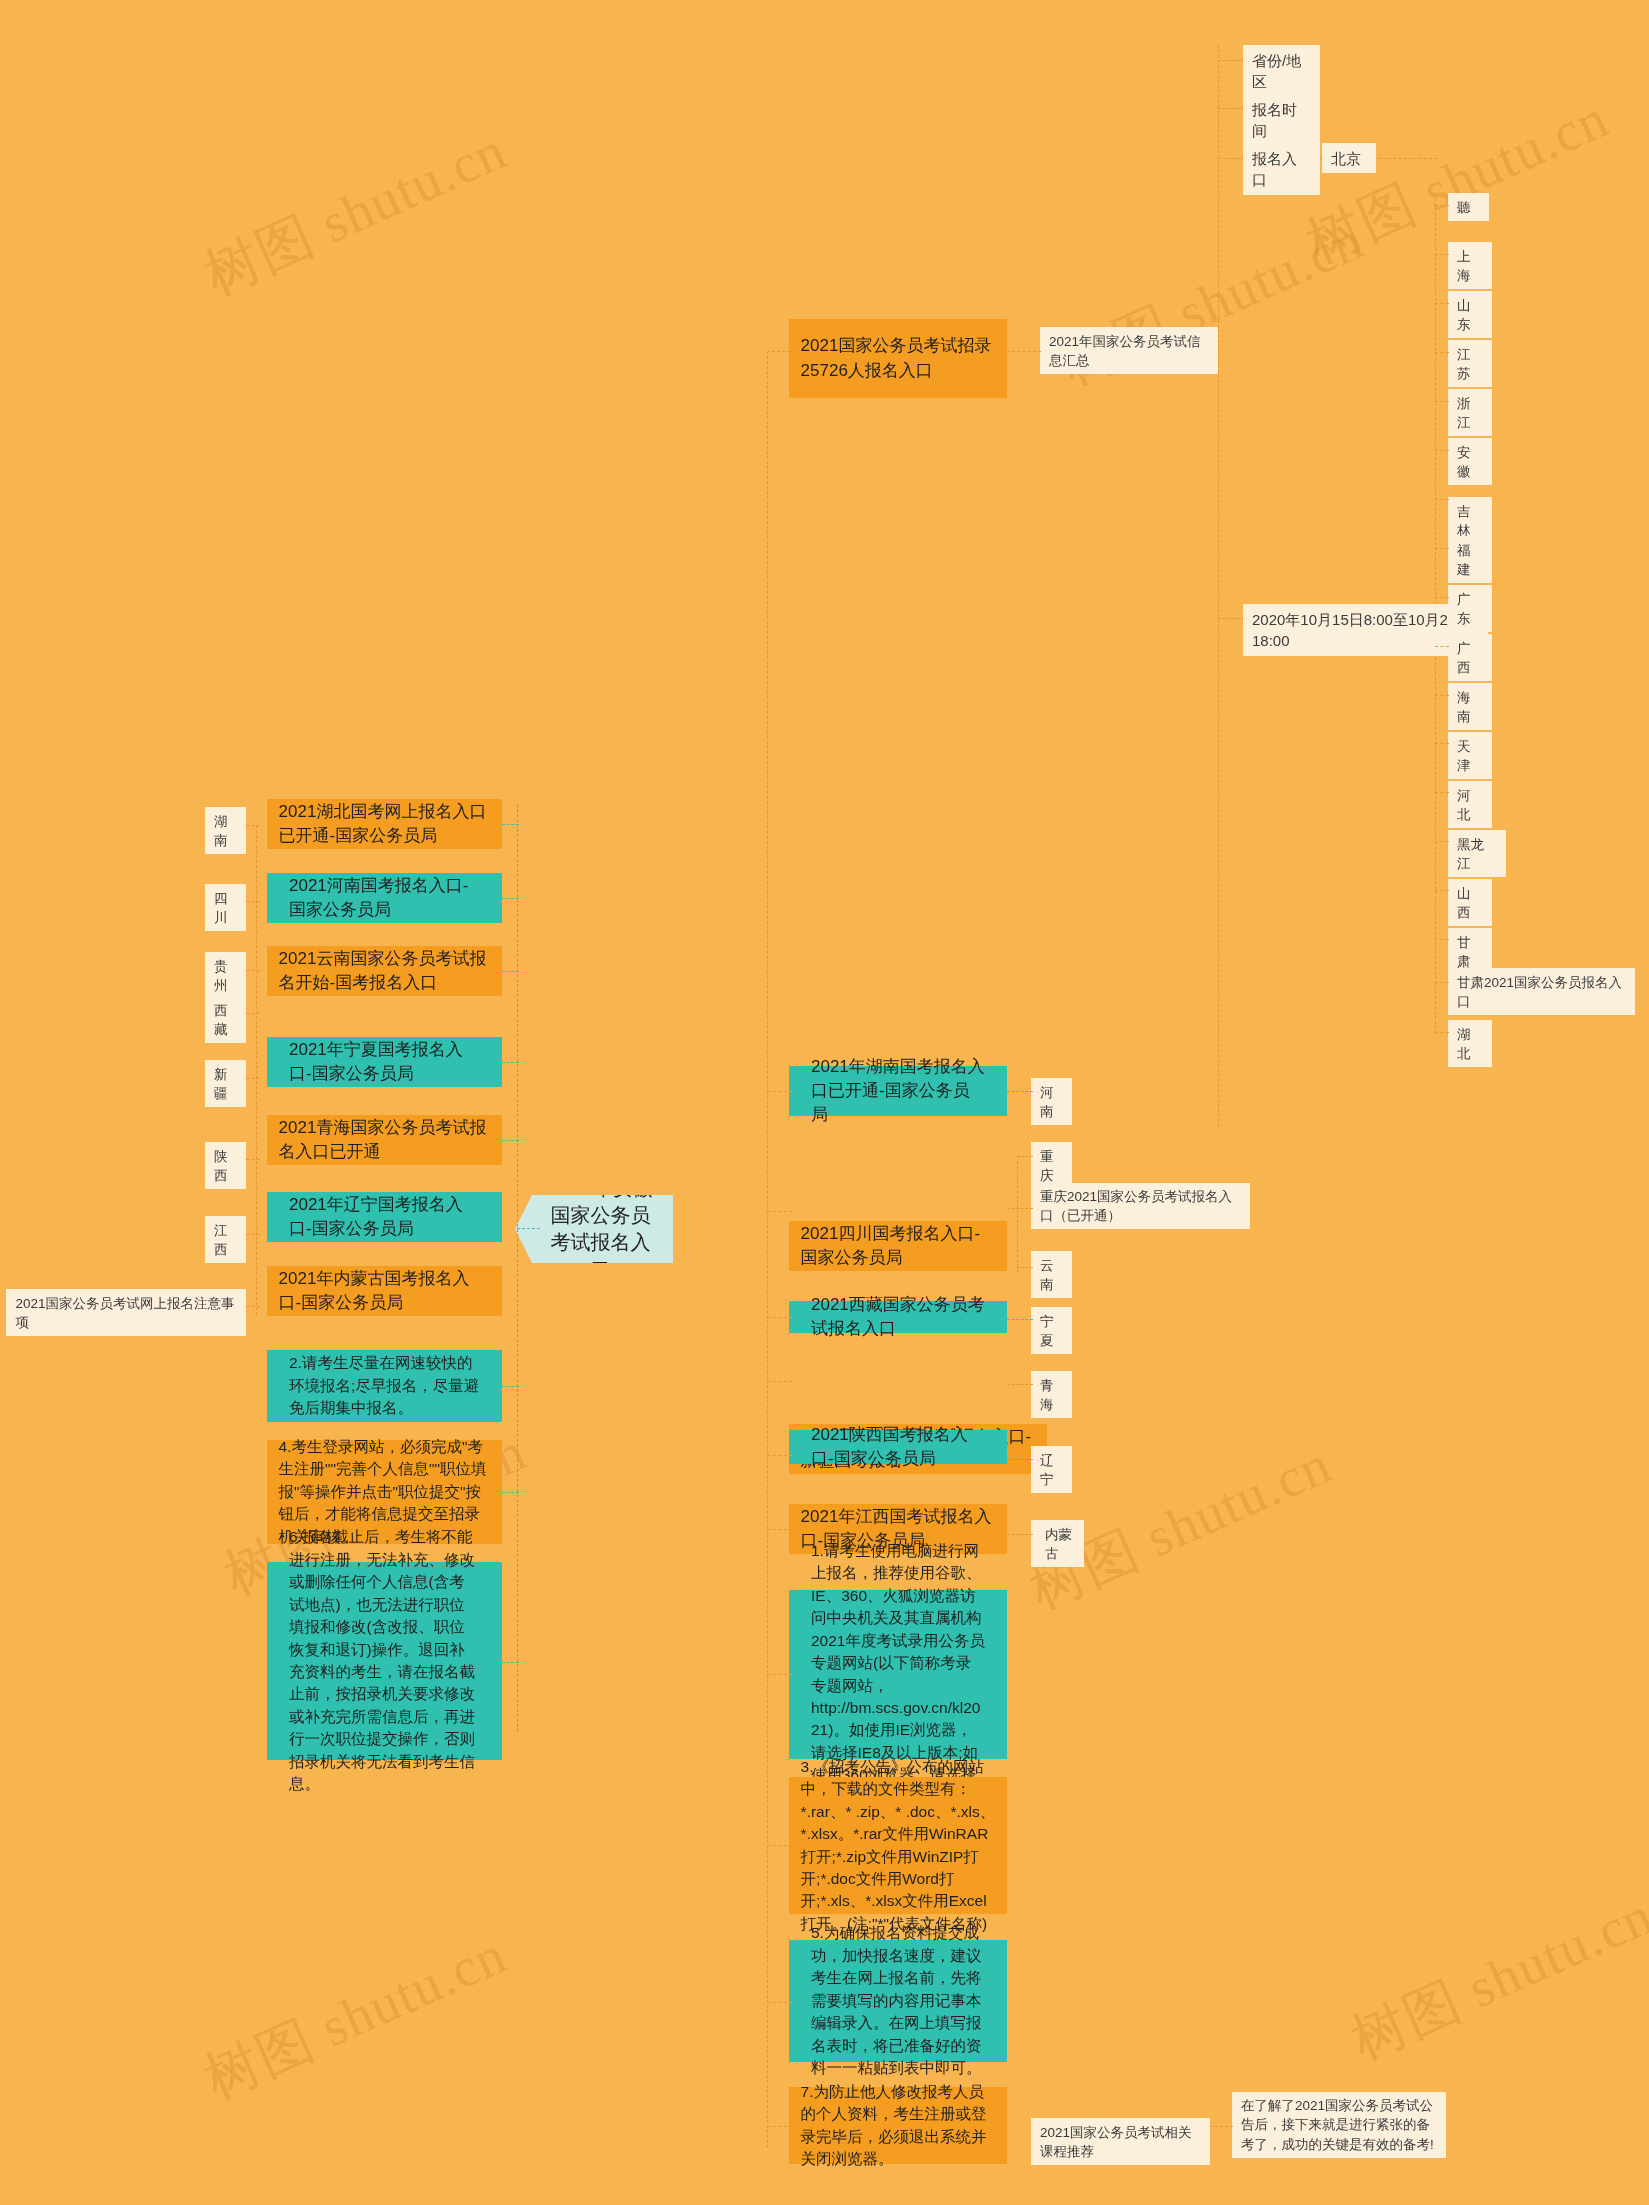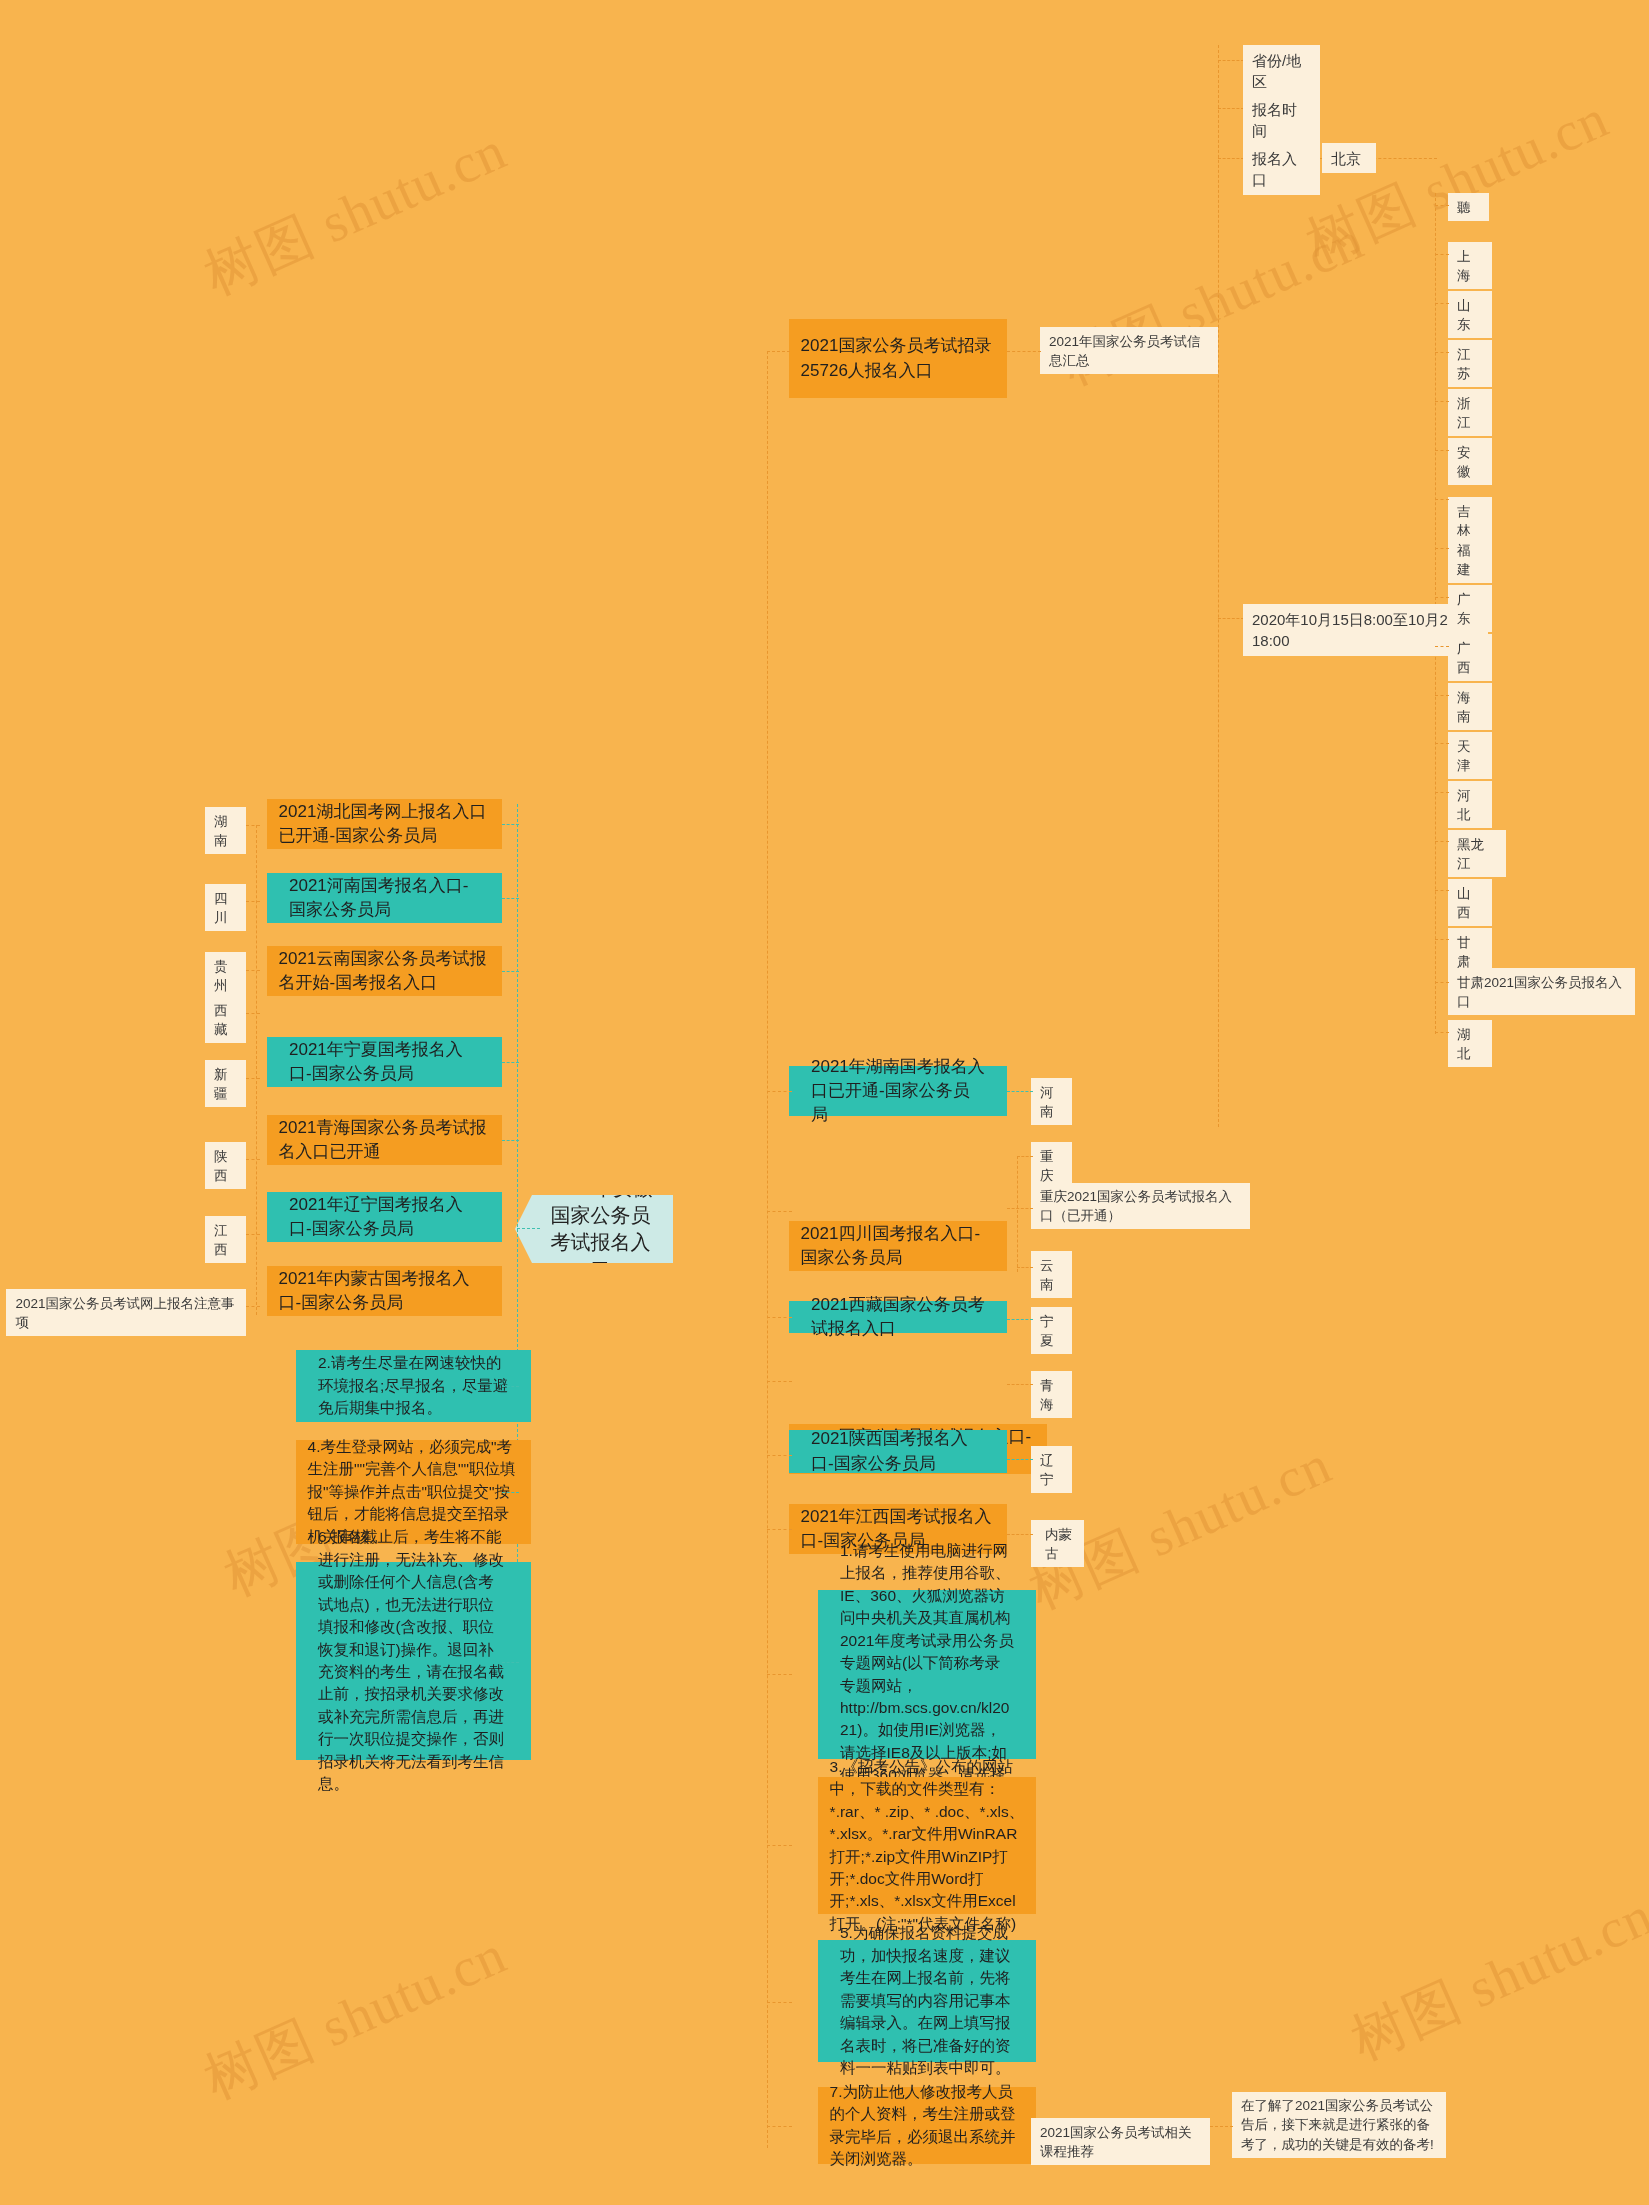--- a/index.html
+++ b/index.html
@@ -80,21 +80,21 @@
     color: #1f1f1f;
   }
   
   .blk-tl {
     background: #2fc0b0;
     font-size: 17px;
     padding: 9px 22px;
     color: #1f1f1f;
   }
   
-  .para { font-size: 15.5px; line-height: 1.45; margin-left: 29px; }
+  .para { font-size: 15.5px; line-height: 1.45; }
 
   
   .root {
     position: absolute;
     background: #cdeae6;
     font-size: 20px;
     color: #222;
     text-align: center;
     display: flex;
     align-items: center;
@@ -317,21 +317,21 @@
     </div>
   <div class="node blk-or" style="left:789px; top:1185px; width:218px; height:50px;margin-top:36px;">
       <span class="txt">2021四川国考报名入口-国家公务员局</span>
     </div>
   <div class="node blk-tl" style="left:789px; top:1301px; width:218px; height:32px;">
       <span class="txt">2021西藏国家公务员考试报名入口</span>
     </div>
   <div class="node blk-or" style="left:789px; top:1408px; width:258px; height:50px;margin-top:16px;">
       <span class="txt">2021国家公务员考试报名入口-新疆国考报名</span>
     </div>
-  <div class="node blk-tl" style="left:789px; top:1430px; width:218px; height:43px;align-items:center;">
+  <div class="node blk-tl" style="left:789px; top:1430px; width:218px; height:34px;align-items:center;">
       <span class="txt">2021陕西国考报名入口-国家公务员局</span>
     </div>
   <div class="node blk-or" style="left:789px; top:1504px; width:218px; height:50px;">
       <span class="txt">2021年江西国考试报名入口-国家公务员局</span>
     </div>
   <div class="node blk-tl para" style="left:789px; top:1590px; width:218px; height:169px;">
       <span class="txt">1.请考生使用电脑进行网上报名，推荐使用谷歌、IE、360、火狐浏览器访问中央机关及其直属机构2021年度考试录用公务员专题网站(以下简称考录专题网站，http://bm.scs.gov.cn/kl2021)。如使用IE浏览器，请选择IE8及以上版本;如使用360浏览器，请选择极速模式浏览。</span>
     </div>
   <div class="node blk-or para" style="left:789px; top:1777px; width:218px; height:137px;">
       <span class="txt">3.《招考公告》公布的网站中，下载的文件类型有：*.rar、* .zip、* .doc、*.xls、*.xlsx。*.rar文件用WinRAR打开;*.zip文件用WinZIP打开;*.doc文件用Word打开;*.xls、*.xlsx文件用Excel打开。(注:"*"代表文件名称)</span>

